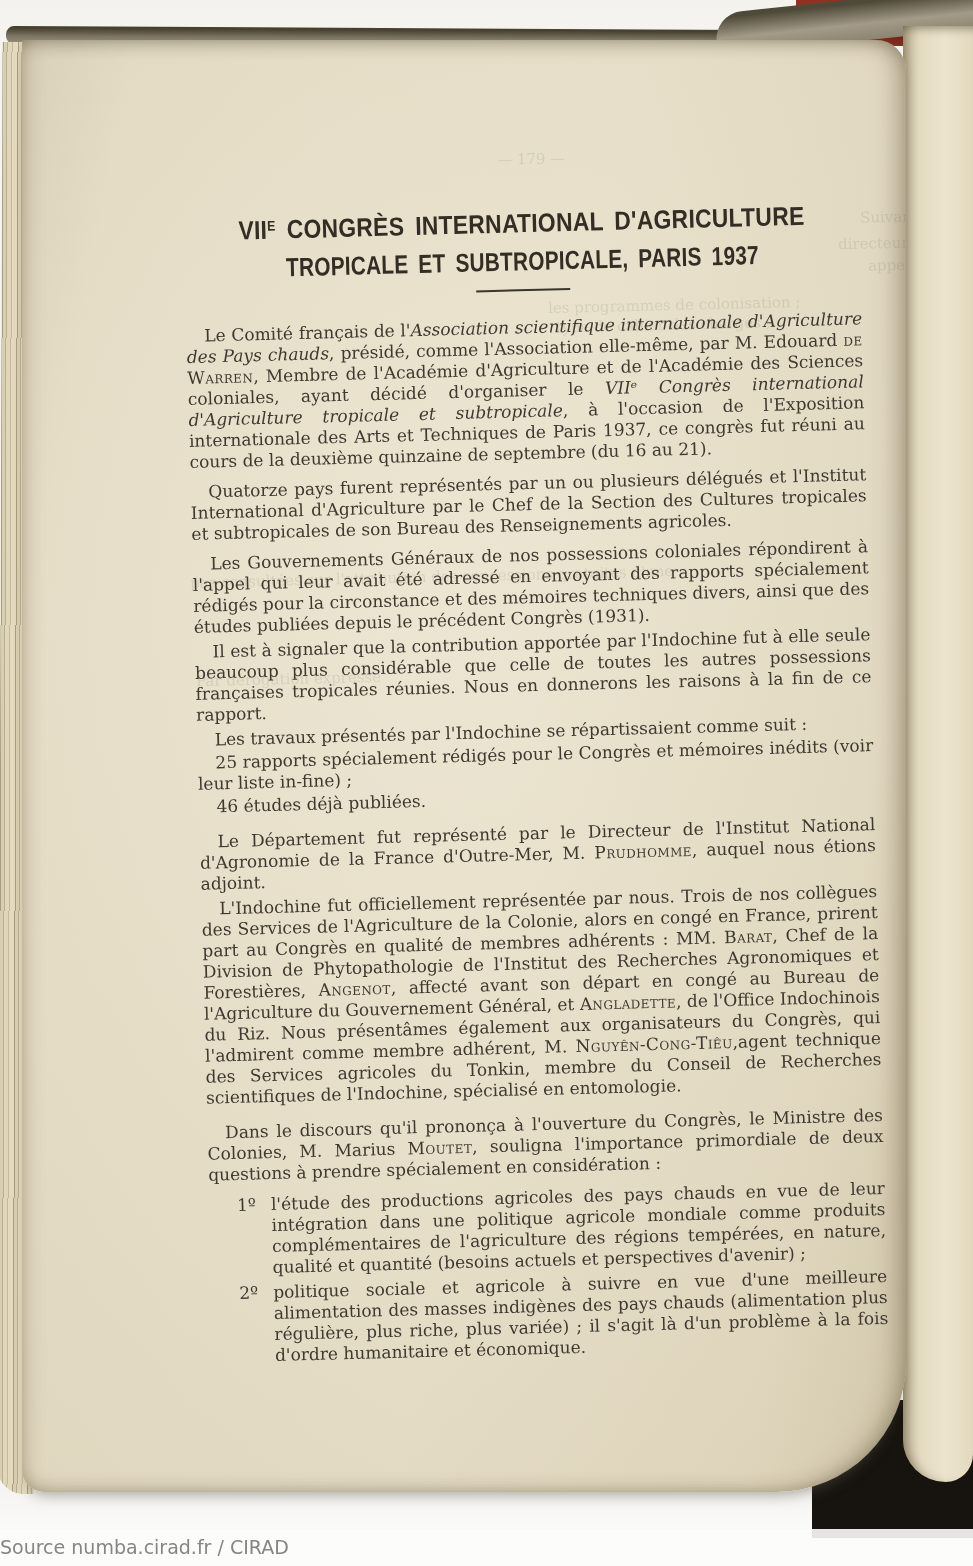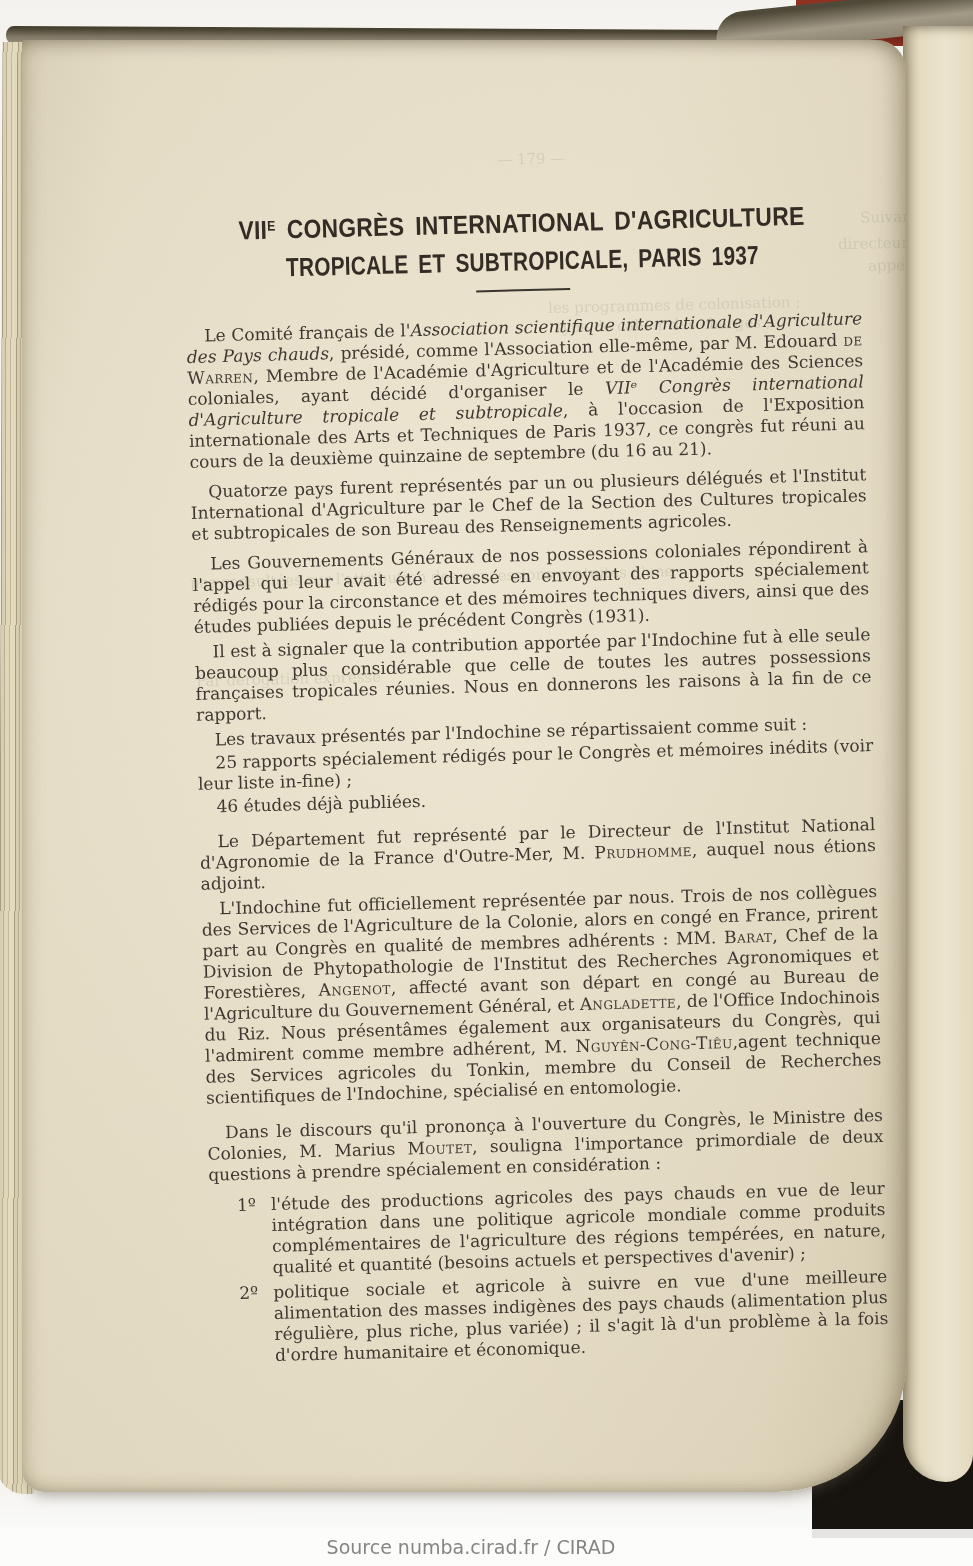--- a/index.html
+++ b/index.html
@@ -64,21 +64,21 @@
   .mt-p1{margin-top:26px;}
   .mt-sm{margin-top:2px;}
   .it{font-style:italic;}
   .sc{font-variant:small-caps;letter-spacing:.4px;}
   .list{margin-top:10px;}
   .li{position:relative;padding-left:62px;text-align:justify;margin-top:4px;}
   .li .marker{position:absolute;left:28px;top:0;}
 
   
   .source-bar{position:absolute;left:0;right:0;bottom:0;height:37px;z-index:10;
-    background:rgba(252,252,251,.9);color:#858585;text-align:center;padding-right:31px;box-sizing:border-box;
+    background:rgba(252,252,251,.9);color:#858585;text-align:left;padding-right:31px;box-sizing:border-box;
     font:19px/37px "DejaVu Sans","Liberation Sans",sans-serif;}
 </style>
 </head>
 <body>
 
 <div class="stage">
 
   <div class="cover-red"></div>
   <div class="white-strip"></div>
   <div class="band-straight"></div>

